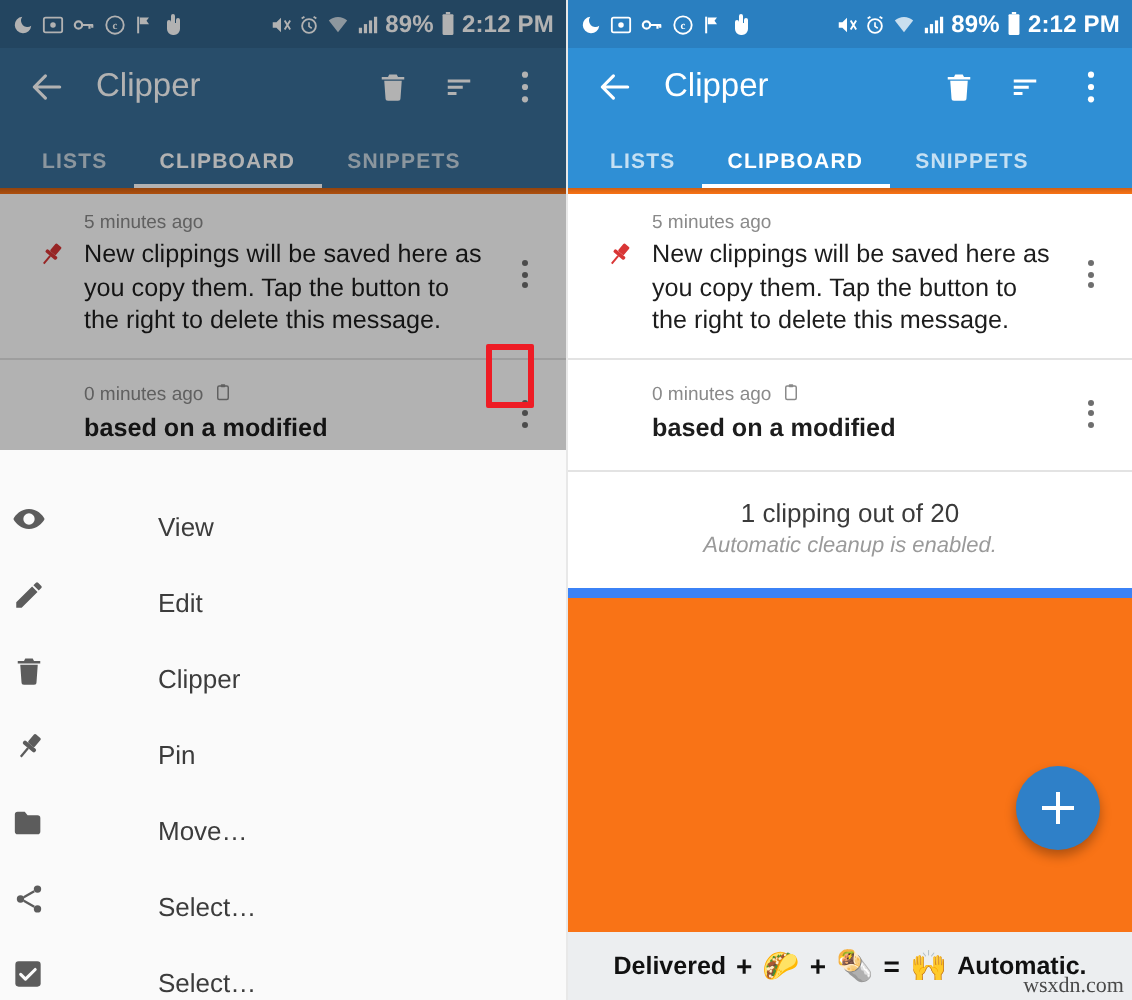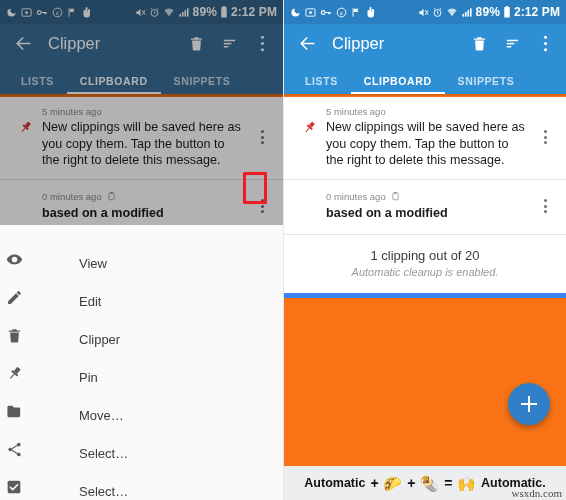--- a/index.html
+++ b/index.html
@@ -621,21 +621,21 @@
         <div class="count-sub">Automatic cleanup is enabled.</div>
       </div>
     </div>
 
     <div class="fab" id="fab" style="background: rgb(47, 128, 200);">
       <span class="plus-h"></span>
       <span class="plus-v"></span>
     </div>
 
     <div class="ad">
-      <span class="ad-word">Automatic</span>
+      <span class="ad-word">Delivered</span>
       <span class="ad-sym">+</span>
       <span class="ad-emo">🌮</span>
       <span class="ad-sym">+</span>
       <span class="ad-emo">🌯</span>
       <span class="ad-sym">=</span>
       <span class="ad-emo">🙌</span>
       <span class="ad-word">Automatic.</span>
       <span class="watermark">wsxdn.com</span>
     </div>
   </div>

